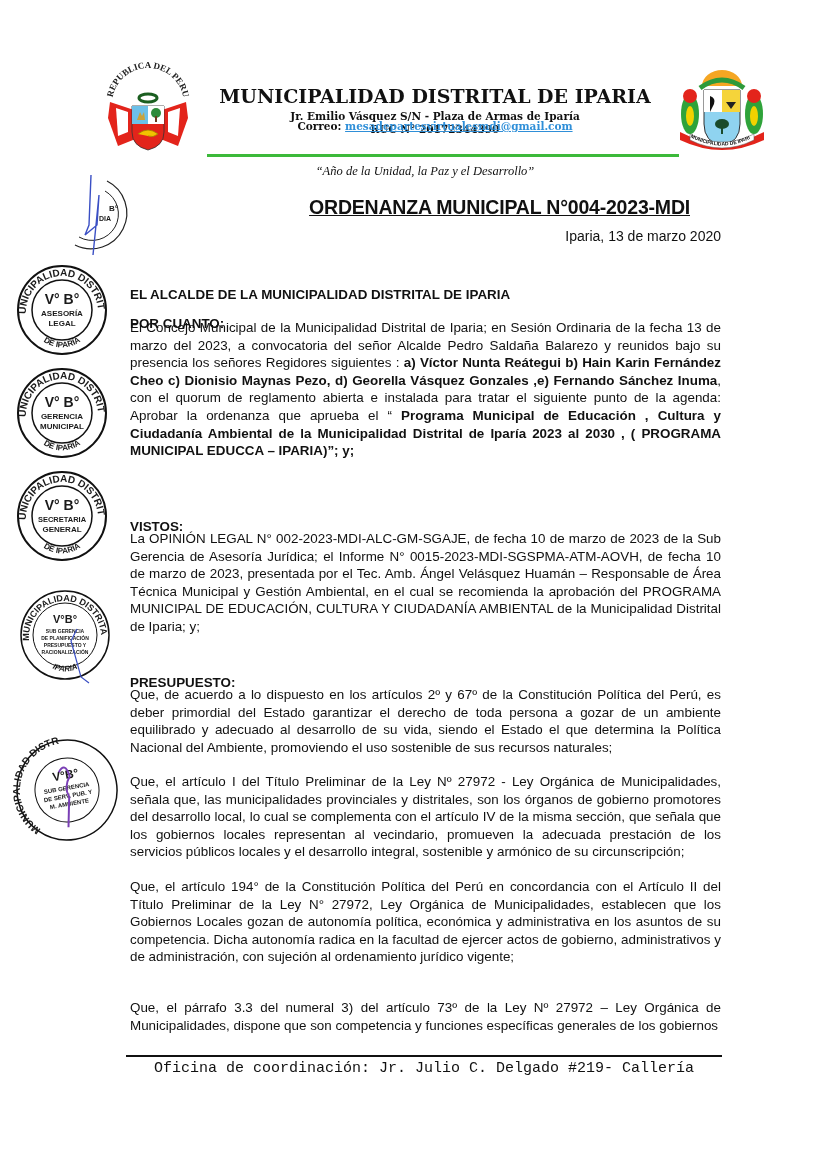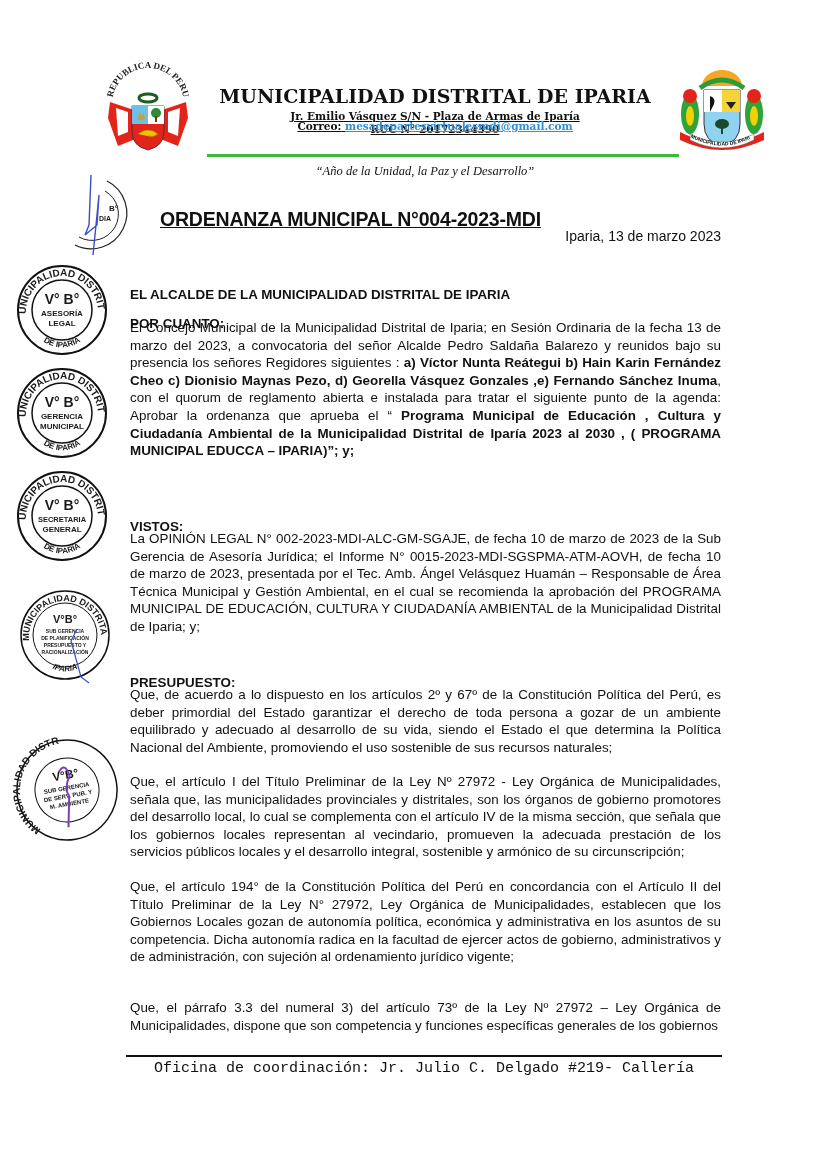--- a/index.html
+++ b/index.html
@@ -10,35 +10,35 @@
   .abs { position: absolute; }
   
   .peru-crest { left: 98px; top: 58px; width: 100px; height: 100px; }
   .muni-crest { left: 672px; top: 58px; width: 100px; height: 100px; }
   .hdr-title {
     left: 205px; top: 85px; width: 460px; text-align: center;
     font-family: "DejaVu Serif", "Liberation Serif", serif; font-weight: bold; font-size: 19px; letter-spacing: 0px;
   }
   .hdr-line {
     left: 205px; width: 460px; text-align: center;
-    font-family: "DejaVu Serif", "Liberation Serif", serif; font-weight: bold; font-size: 10.5px; text-decoration: underline;
+    font-family: "DejaVu Serif", "Liberation Serif", serif; font-weight: bold; font-size: 10.5px;
   }
   .hdr-addr { top: 110px; }
   .hdr-ruc { top: 123px; }
   .hdr-mail { top: 120px; }
   .hdr-mail a { color: #2f8fd8; text-decoration: underline; font-weight: bold; }
   .green-rule { left: 207px; top: 154px; width: 472px; height: 3px; background: #3cb93a; }
   .motto {
     left: 200px; top: 164px; width: 450px; text-align: center;
     font-family: "Liberation Serif", "DejaVu Serif", serif; font-style: italic; font-size: 12.5px;
   }
   
   .doc-title {
-    left: 160px; top: 196px; width: 530px; text-align: left;
-    font-weight: bold; font-size: 19.5px; text-decoration: underline; letter-spacing: -0.2px; margin-top: 12px;
+    left: 160px; top: 196px; width: 530px; text-align: right;
+    font-weight: bold; font-size: 19.5px; text-decoration: underline; letter-spacing: -0.2px;
   }
   .doc-date { right: 105px; top: 228px; font-size: 14px; }
   
   .body-text {
     left: 130px; width: 591px; font-size: 13.4px; line-height: 17.6px; text-align: justify;
   }
   .heading { font-weight: bold; font-size: 13.4px; margin-top: 22px; }
   b { font-weight: bold; }
   
   .footer-rule { left: 126px; top: 1055px; width: 596px; height: 2px; background: #111; }
@@ -112,21 +112,21 @@
     <defs>
         <path id="arcM" d="M20,80 Q50,95 80,80"></path>
       </defs>
     <text font-family="Liberation Sans, sans-serif" font-size="5" font-weight="bold" fill="#111"><textPath href="#arcM" startOffset="50%" text-anchor="middle">MUNICIPALIDAD DE IPARIA</textPath></text>
   </svg>
 </div>
 
 <div class="abs motto">“Año de la Unidad, la Paz y el Desarrollo”</div>
 
 <div class="abs doc-title">ORDENANZA MUNICIPAL N°004-2023-MDI</div>
-<div class="abs doc-date">Iparia, 13 de marzo 2023</div>
+<div class="abs doc-date">Iparia, 13 de marzo 2020</div>
 
 <div class="abs body-text heading" style="top:264px">EL ALCALDE DE LA MUNICIPALIDAD DISTRITAL DE IPARIA</div>
 <div class="abs body-text heading" style="top:293px">POR CUANTO:</div>
 
 <div class="abs body-text" style="top:319px">
   <span>El Concejo Municipal de la Municipalidad Distrital de Iparia; en Sesión Ordinaria de la fecha 13 de marzo del 2023, a convocatoria del señor Alcalde Pedro Saldaña Balarezo  y reunidos bajo su presencia los señores Regidores siguientes : </span><b>a) Víctor Nunta Reátegui  b) Hain Karin Fernández Cheo c) Dionisio Maynas Pezo,  d) Georella Vásquez Gonzales  ,e) Fernando Sánchez Inuma</b><span>, con el quorum de reglamento abierta e instalada para tratar el siguiente punto de la agenda: Aprobar la ordenanza que aprueba el “ </span><b>Programa Municipal de Educación , Cultura y Ciudadanía Ambiental de la Municipalidad Distrital de Iparía 2023 al 2030 , ( PROGRAMA MUNICIPAL EDUCCA – IPARIA)”; y;</b>
 </div>
 
 <div class="abs body-text heading" style="top:496px">VISTOS:</div>
 <div class="abs body-text" style="top:530px">La OPINIÓN LEGAL N° 002-2023-MDI-ALC-GM-SGAJE, de fecha 10 de marzo de 2023 de la Sub Gerencia de Asesoría Jurídica; el Informe N° 0015-2023-MDI-SGSPMA-ATM-AOVH, de fecha 10 de marzo de 2023, presentada por el Tec. Amb. Ángel Velásquez Huamán – Responsable de Área Técnica Municipal y Gestión Ambiental, en el cual se recomienda la aprobación del PROGRAMA MUNICIPAL DE EDUCACIÓN, CULTURA Y CIUDADANÍA AMBIENTAL de la Municipalidad Distrital de Iparia; y;</div>

